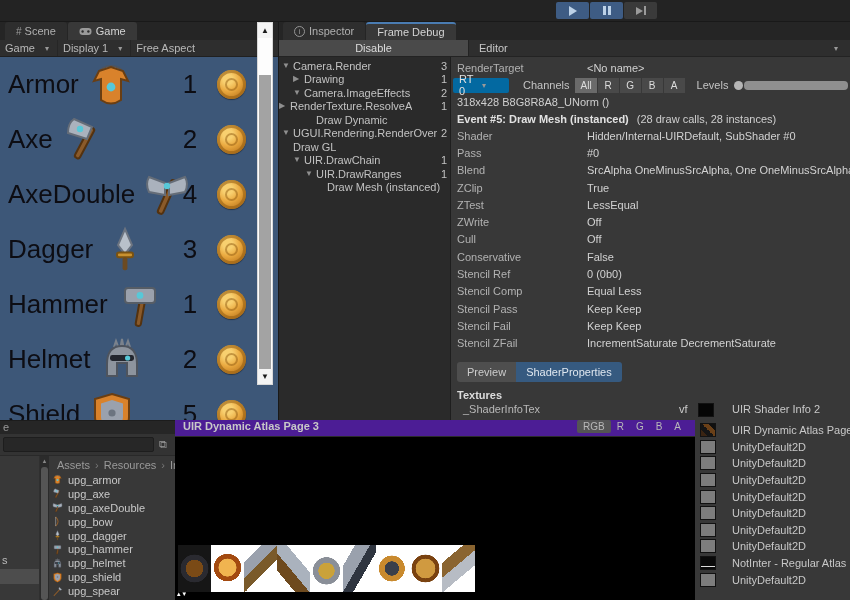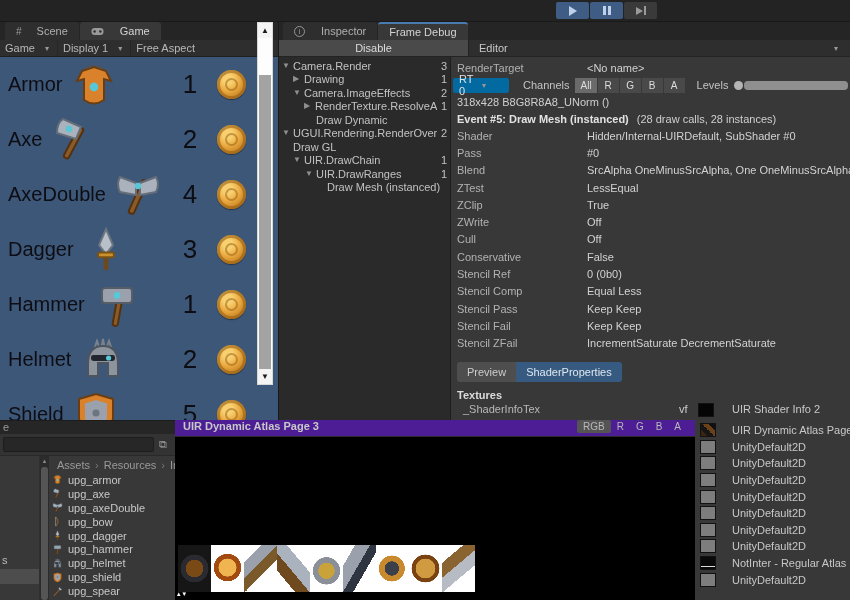--- a/index.html
+++ b/index.html
@@ -14,41 +14,41 @@
   .pbtns{position:absolute;left:556px;top:2px;display:flex;gap:1px;}
   .pbtn{width:33px;height:17px;border:0;border-radius:2px;background:#3a3a3a;display:flex;align-items:center;justify-content:center;cursor:pointer;padding:0;}
   .pbtn.on{background:#3e5c84;}
   .i-play{width:0;height:0;border-left:8px solid #bdd2e8;border-top:5px solid transparent;border-bottom:5px solid transparent;}
   .i-pause{width:3px;height:9px;background:#bdd2e8;box-shadow:5px 0 0 #bdd2e8;margin-right:5px;}
   .i-step{width:0;height:0;border-left:7px solid #9a9a9a;border-top:4px solid transparent;border-bottom:4px solid transparent;}
   .i-step-bar{width:2px;height:9px;background:#9a9a9a;margin-left:1px;}
 
   
   .tabrow{height:18px;background:#252525;display:flex;align-items:flex-end;position:relative;}
-  .tab{height:18px;display:flex;align-items:center;gap:16px;padding:0 11px;background:#2e2e2e;color:#b0b0b0;margin-right:1px;border-radius:3px 3px 0 0;cursor:pointer;white-space:nowrap;}
+  .tab{height:18px;display:flex;align-items:center;gap:4px;padding:0 11px;background:#2e2e2e;color:#b0b0b0;margin-right:1px;border-radius:3px 3px 0 0;cursor:pointer;white-space:nowrap;}
   .tab.selected{background:#383838;color:#d4d4d4;}
   .tab.blue-top{border-top:2px solid #4a7cb2;}
   .kebab{position:absolute;right:9px;top:3px;color:#aaa;cursor:pointer;font-size:11px;}
   .kebab::before{content:"\22EE";}
   .grid-ico{color:#999;font-size:10px;}
   .grid-ico::before{content:"#";letter-spacing:-1px;}
   .info-ico{width:11px;height:11px;border:1px solid #959595;border-radius:50%;font-size:8px;line-height:9px;text-align:center;color:#959595;}
   .info-ico::before{content:"i";}
   .dd-arrow{color:#999;font-size:8px;}
   .dd-arrow::before{content:"\25BE";}
 
   
   .game-window{position:absolute;left:0;top:22px;width:278px;height:398px;}
   .game-window .tab:first-child{margin-left:5px;}
   .gtoolbar{height:17px;background:#2e2e2e;border-bottom:1px solid #202020;display:flex;align-items:center;color:#b8b8b8;}
   .gdd{display:flex;align-items:center;gap:10px;padding:0 8px 0 5px;height:100%;cursor:pointer;}
   .gdd + .gdd{border-left:1px solid #262626;}
   .gamecontent{position:absolute;top:35px;left:0;width:278px;height:363px;background:#3d5778;overflow:hidden;}
   .g-row{position:relative;height:55px;display:flex;align-items:center;}
-  .g-name{font-size:20px;color:#0d0d13;margin-left:8px;white-space:nowrap;}
+  .g-name{font-size:26px;color:#0d0d13;margin-left:8px;white-space:nowrap;}
   .g-icon{width:48px;height:48px;margin-left:8px;flex:none;}
   .g-qty{position:absolute;left:178px;width:24px;text-align:center;font-size:26px;color:#0d0d13;}
   .g-coin{position:absolute;left:217px;width:29px;height:29px;border-radius:50%;
     background:radial-gradient(circle at 38% 32%, #f8d070 0 18%, #eaa93f 45%, #c07b20 78%, #8a5712 100%);
     box-shadow:inset 0 0 0 3px rgba(146,92,18,.55), 0 1px 1px rgba(0,0,0,.4);}
   .g-coin::after{content:"";position:absolute;inset:8px;border-radius:50%;border:2px solid rgba(146,92,18,.5);}
   
   .gscroll{position:absolute;right:5px;top:0;width:16px;height:363px;background:#fdfdfd;border:1px solid #d9d9d9;}
   .gs-btn{height:15px;display:flex;align-items:center;justify-content:center;background:#f4f4f4;color:#1a1a1a;font-size:8px;cursor:pointer;}
   .gs-up::before{content:"\25B2";}
@@ -360,21 +360,21 @@
             <span class="t-label">Drawing</span>
             <span class="t-count">1</span>
           </div>
 
           <div class="t-row" style="padding-left: 14px;">
             <span class="tri expanded"></span>
             <span class="t-label">Camera.ImageEffects</span>
             <span class="t-count">2</span>
           </div>
 
-          <div class="t-row" style="padding-left: 25px;">
+          <div class="t-row" style="">
             <span class="tri collapsed"></span>
             <span class="t-label">RenderTexture.ResolveA</span>
             <span class="t-count">1</span>
           </div>
 
           <div class="t-row" style="padding-left: 37px;">
 
             <span class="t-label">Draw Dynamic</span>
             <span class="t-count"></span>
           </div>
@@ -450,27 +450,27 @@
               <span class="p-lbl">Pass</span>
               <span class="p-val">#0</span>
             </div>
 
             <div class="p-row">
               <span class="p-lbl">Blend</span>
               <span class="p-val">SrcAlpha OneMinusSrcAlpha, One OneMinusSrcAlpha</span>
             </div>
 
             <div class="p-row">
+              <span class="p-lbl">ZClip</span>
+              <span class="p-val">True</span>
+            </div>
+
+            <div class="p-row">
               <span class="p-lbl">ZTest</span>
               <span class="p-val">LessEqual</span>
-            </div>
-
-            <div class="p-row">
-              <span class="p-lbl">ZClip</span>
-              <span class="p-val">True</span>
             </div>
 
             <div class="p-row">
               <span class="p-lbl">ZWrite</span>
               <span class="p-val">Off</span>
             </div>
 
             <div class="p-row">
               <span class="p-lbl">Cull</span>
               <span class="p-val">Off</span>

